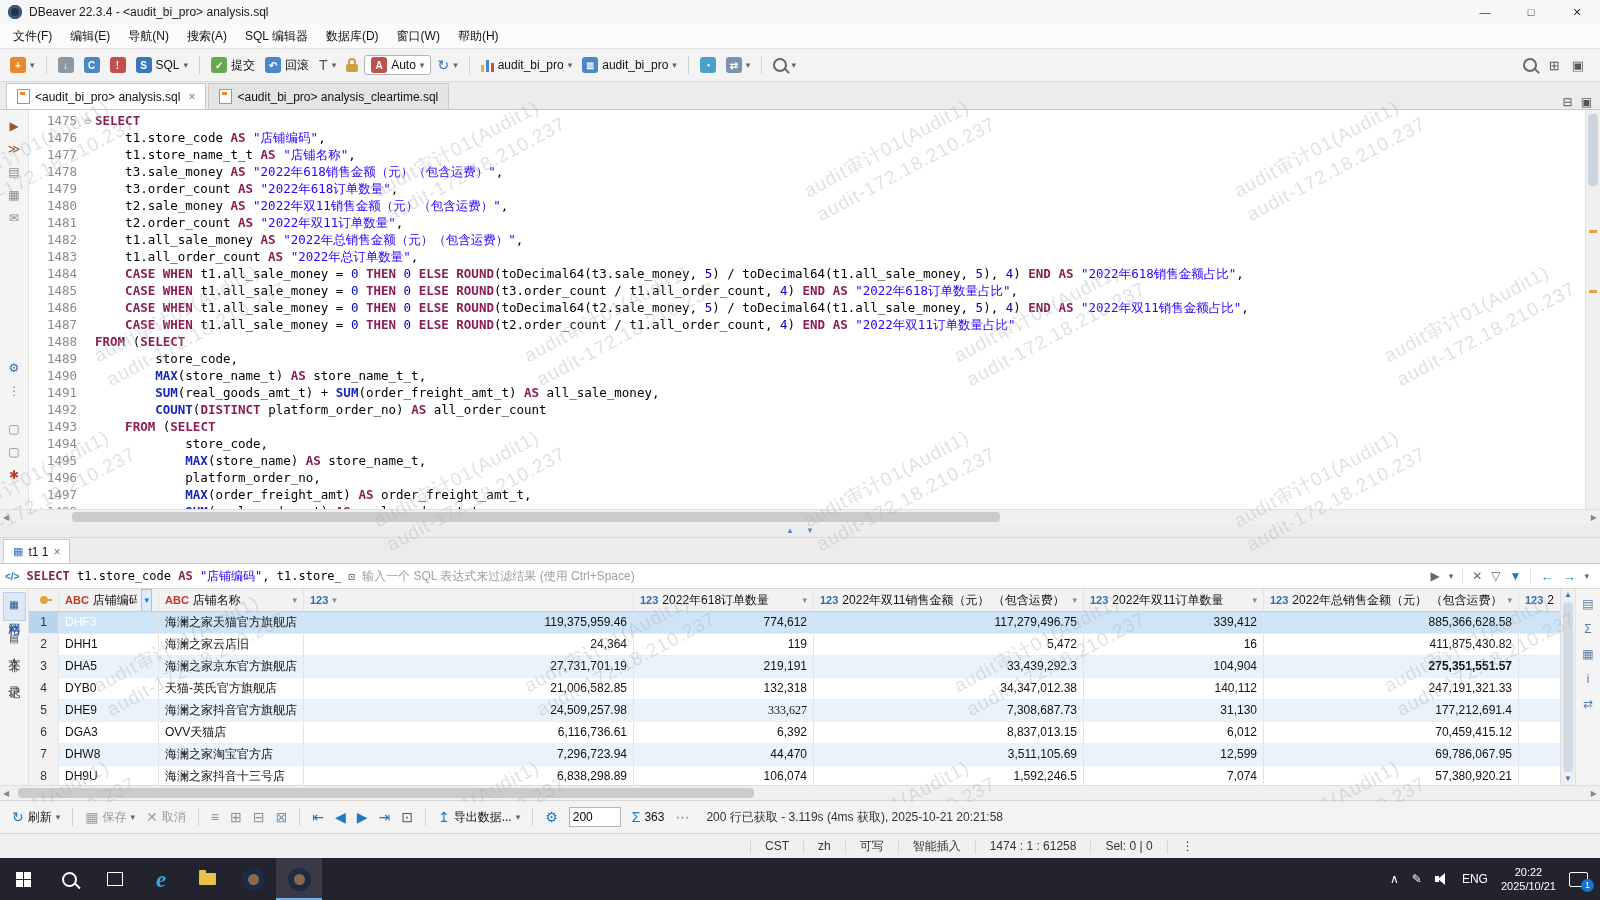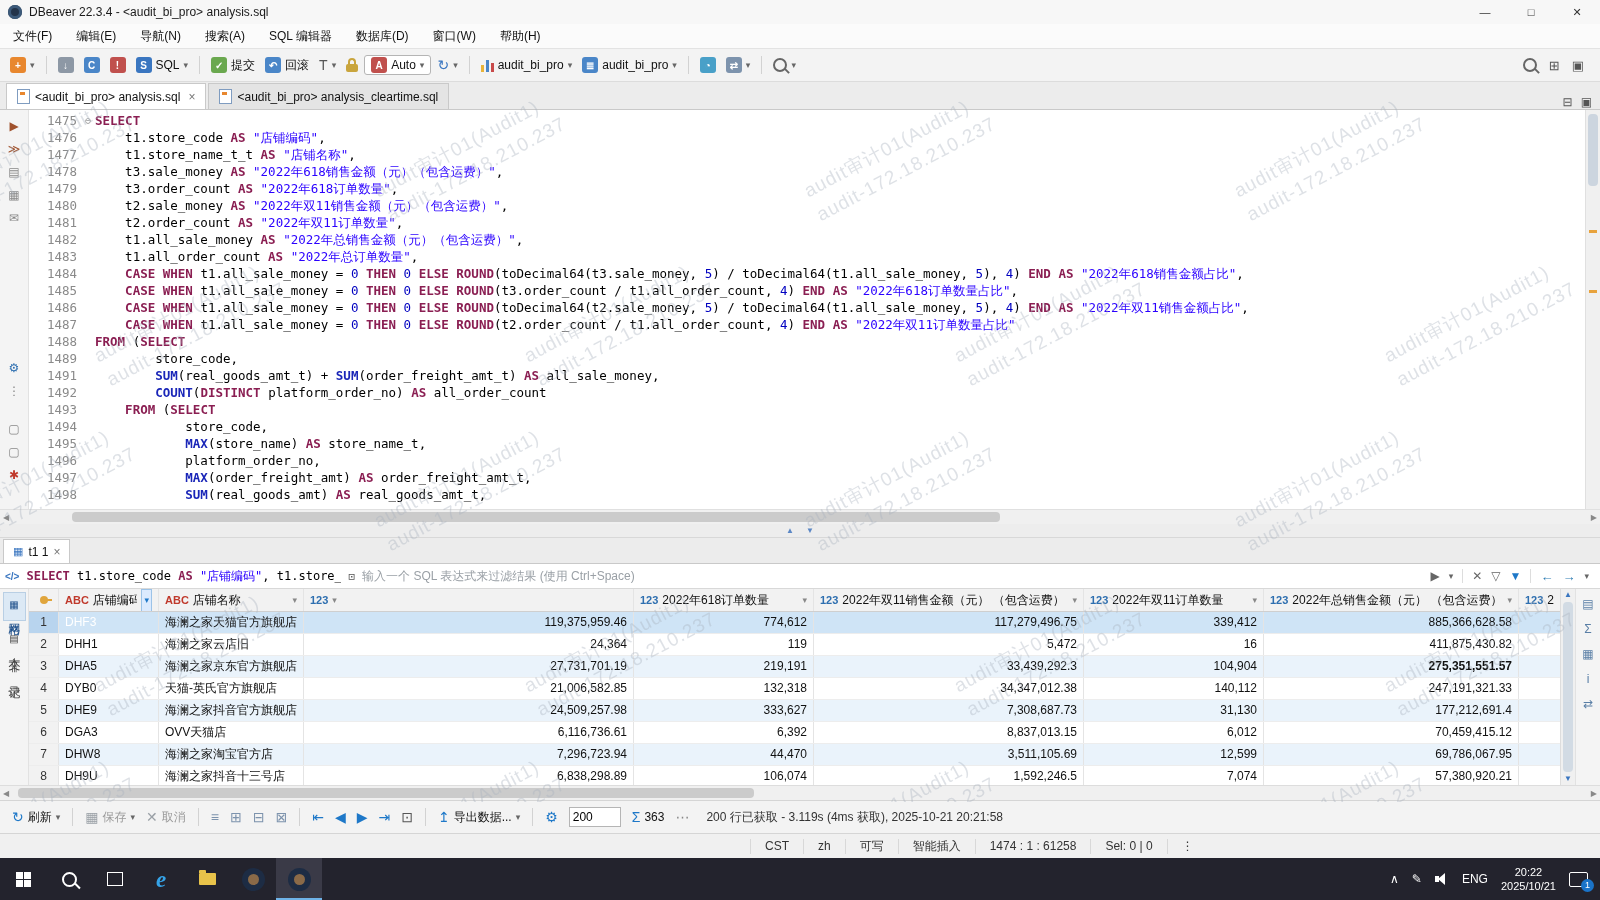--- a/index.html
+++ b/index.html
@@ -7,21 +7,21 @@
        background:#fff;font-family:"Liberation Sans",sans-serif;font-size:12px;color:#111;}
 
   
   .titlebar{height:24px;flex:0 0 auto;display:flex;align-items:center;background:#f7f7f7;padding-left:8px;gap:7px;}
   .app-icon{width:14px;height:14px;border-radius:50%;background:#23344a;box-shadow:inset 0 0 0 3px #3c5a7a;flex:0 0 auto;}
   .tb-title{font-size:12px;color:#1a1a1a;white-space:nowrap;}
   .win-btns{margin-left:auto;display:flex;height:100%;}
   .win-btn{width:46px;display:flex;align-items:center;justify-content:center;font-size:11px;color:#333;}
 
   
-  .menubar{height:24px;flex:0 0 auto;display:flex;align-items:center;background:#fbfbfb;border-bottom:1px solid #e3e3e3;padding-left:4px;gap:6px;}
+  .menubar{height:24px;flex:0 0 auto;display:flex;align-items:center;background:#fbfbfb;border-bottom:1px solid #e3e3e3;padding-left:4px;}
   .menu-item{padding:0 9px;height:100%;display:flex;align-items:center;white-space:nowrap;}
 
   
   .toolbar{height:32px;flex:0 0 auto;background:#f3f3f3;border-bottom:1px solid #dcdcdc;display:flex;align-items:center;padding:0 6px;gap:2px;}
   .tb-item{display:flex;align-items:center;gap:4px;padding:2px 4px;border-radius:3px;white-space:nowrap;}
   .tb-sep{width:1px;height:18px;background:#d2d2d2;margin:0 5px;flex:0 0 auto;}
   .chip{width:16px;height:16px;border-radius:3px;color:#fff;font-size:10px;font-weight:bold;display:flex;align-items:center;justify-content:center;flex:0 0 auto;}
   .tb-glyph{font-size:14px;line-height:1;}
   .tb-label{font-size:12px;}
   .tb-drop{font-size:9px;color:#666;}
@@ -369,20 +369,25 @@
             <span class="line-num">1488</span>
             <span class="fold"></span>
             <span class="line-text"><span class="tok-k">FROM</span><span class="tok-p"> (</span><span class="tok-k">SELECT</span></span>
           </div>
           <div class="code-line">
             <span class="line-num">1489</span>
             <span class="fold"></span>
             <span class="line-text"><span class="tok-p">        store_code,</span></span>
           </div>
           <div class="code-line">
+            <span class="line-num">1490</span>
+            <span class="fold"></span>
+            <span class="line-text"><span class="tok-p">        </span><span class="tok-f">MAX</span><span class="tok-p">(store_name_t) </span><span class="tok-k">AS</span><span class="tok-p"> store_name_t_t,</span></span>
+          </div>
+          <div class="code-line">
             <span class="line-num">1491</span>
             <span class="fold"></span>
             <span class="line-text"><span class="tok-p">        </span><span class="tok-f">SUM</span><span class="tok-p">(real_goods_amt_t) + </span><span class="tok-f">SUM</span><span class="tok-p">(order_freight_amt_t) </span><span class="tok-k">AS</span><span class="tok-p"> all_sale_money,</span></span>
           </div>
           <div class="code-line">
             <span class="line-num">1492</span>
             <span class="fold"></span>
             <span class="line-text"><span class="tok-p">        </span><span class="tok-f">COUNT</span><span class="tok-p">(</span><span class="tok-k">DISTINCT</span><span class="tok-p"> platform_order_no) </span><span class="tok-k">AS</span><span class="tok-p"> all_order_count</span></span>
           </div>
           <div class="code-line">
@@ -563,21 +568,21 @@
             <div class="gcell num" style="width: 270px;">34,347,012.38</div>
             <div class="gcell num" style="width: 180px;">140,112</div>
             <div class="gcell num" style="width: 255px;">247,191,321.33</div>
             <div class="gcell num" style="width: 60px;"></div>
           </div>
           <div class="grow stripe">
             <div class="gcell rownum">5</div>
             <div class="gcell" style="width: 100px;">DHE9</div>
             <div class="gcell" style="width: 145px;">海澜之家抖音官方旗舰店</div>
             <div class="gcell num" style="width: 330px;">24,509,257.98</div>
-            <div class="gcell num" style="width: 180px;">333,627</div>
+            <div class="gcell num" style="width: 180px; font-family: Liberation Serif, serif;">333,627</div>
             <div class="gcell num" style="width: 270px;">7,308,687.73</div>
             <div class="gcell num" style="width: 180px;">31,130</div>
             <div class="gcell num" style="width: 255px;">177,212,691.4</div>
             <div class="gcell num" style="width: 60px;"></div>
           </div>
           <div class="grow">
             <div class="gcell rownum">6</div>
             <div class="gcell" style="width: 100px;">DGA3</div>
             <div class="gcell" style="width: 145px;">OVV天猫店</div>
             <div class="gcell num" style="width: 330px; text-align: right;">6,116,736.61</div>

